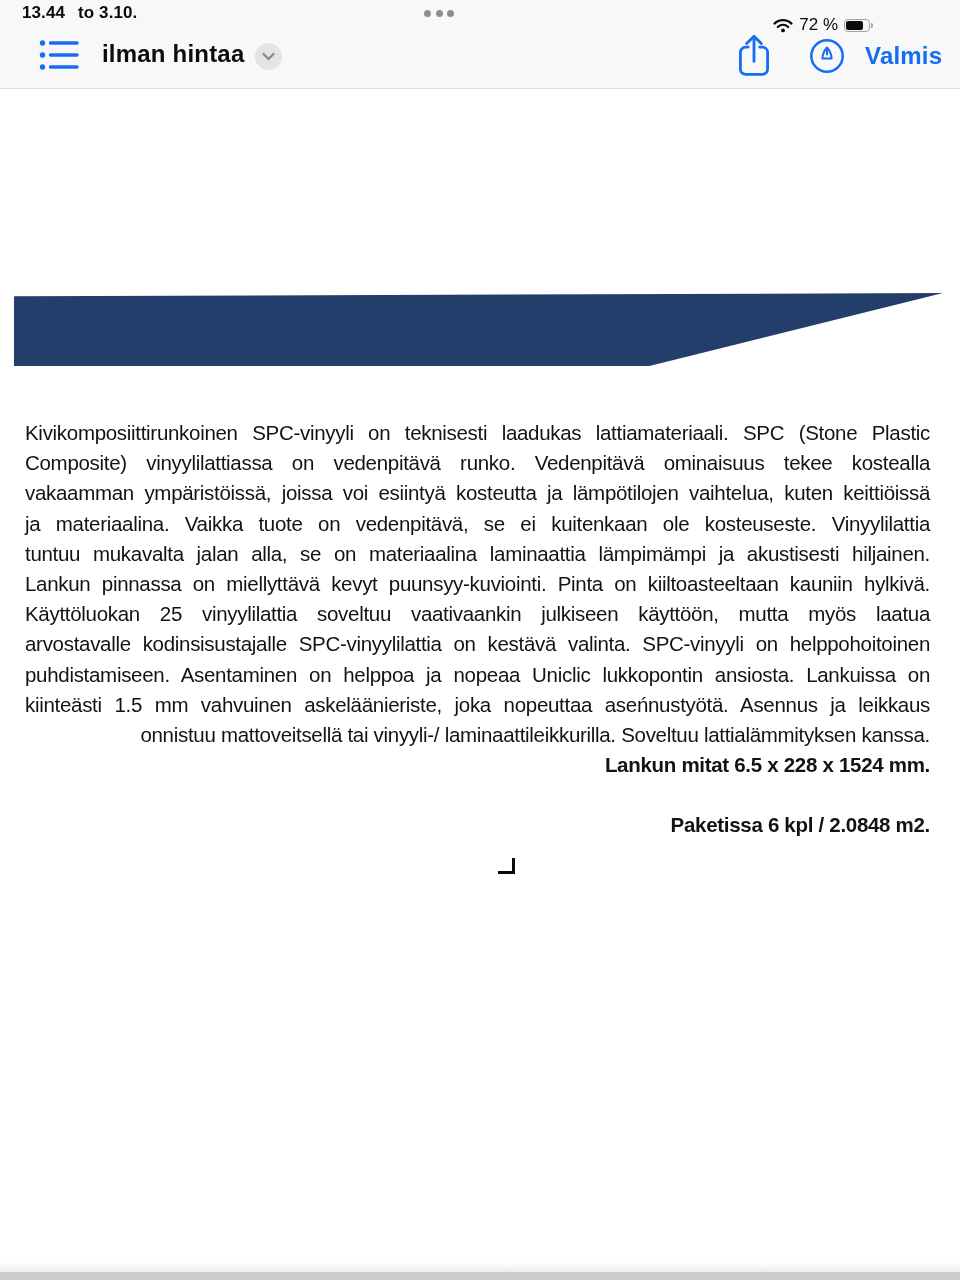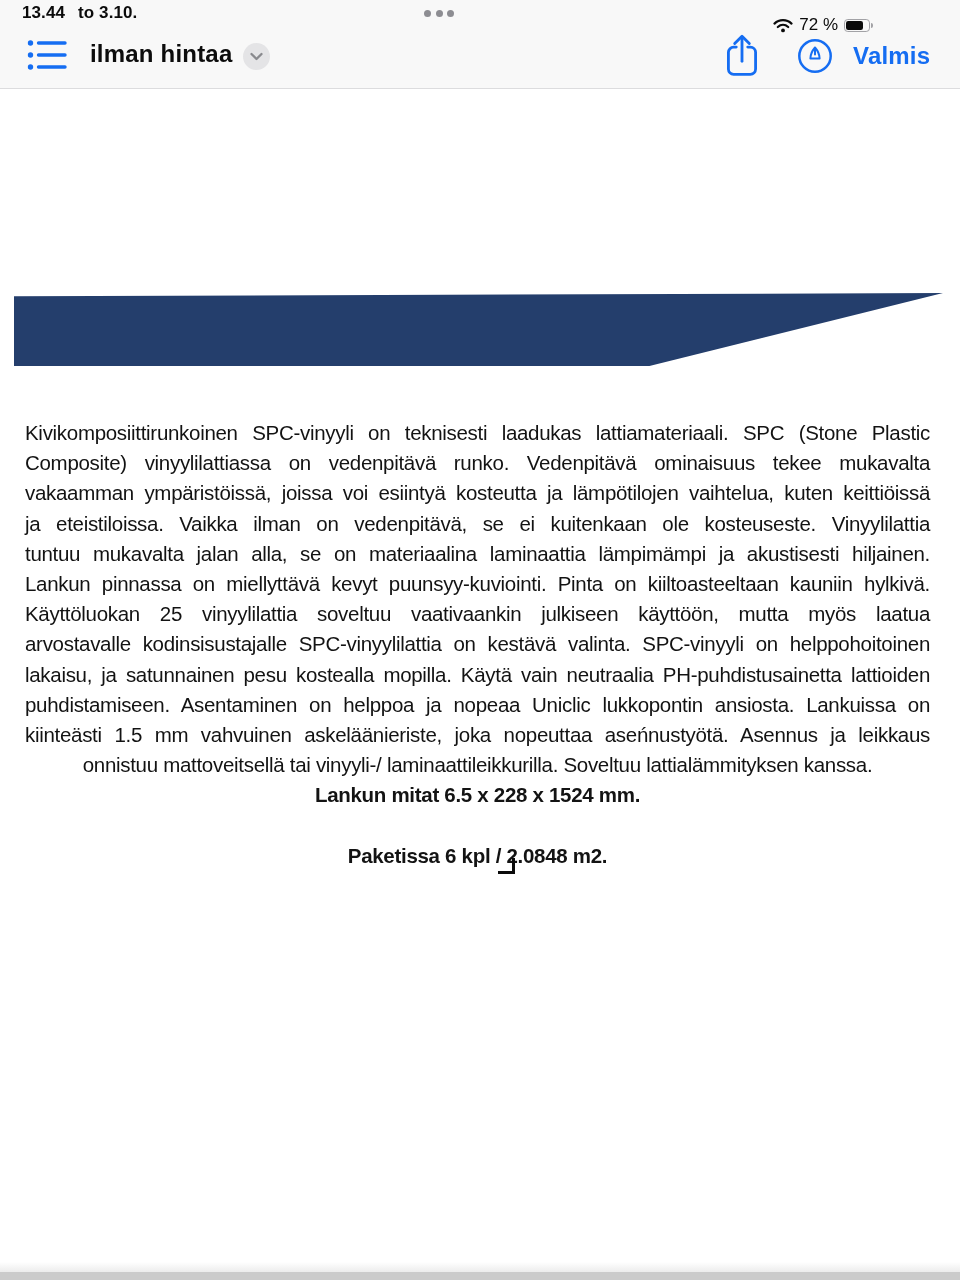--- a/index.html
+++ b/index.html
@@ -21,21 +21,21 @@
   .sb-right { position:absolute; right:8px; top:14px; height:22px;
               display:flex; align-items:center; gap:6px; }
   .sb-right .pct { font-size:17px; font-weight:500; color:#0b0b0b; }
   .battery { position:relative; width:26px; height:13px; border:1px solid #a2a2a6;
              border-radius:3.8px; }
   .battery .fill { position:absolute; left:1px; top:1px; bottom:1px; border-radius:2.2px;
                    background:#0b0b0b; }
   .battery .nub { position:absolute; right:-4px; top:3.5px; width:2.5px; height:5px;
                   background:#a2a2a6; border-radius:0 2px 2px 0; }
 
-  .toolbar { position:absolute; top:26px; left:0; width:936px; height:62px; }
+  .toolbar { position:absolute; top:26px; left:12px; width:936px; height:62px; }
   .tb-btn { background:none; border:none; cursor:pointer; padding:0;
             display:flex; align-items:center; justify-content:center; color:var(--accent,#156df2); }
   .btn-list { position:absolute; left:26px; top:9px; width:42px; height:40px; }
   .doc-title { position:absolute; left:90px; top:14px; font-size:24px; font-weight:700;
                color:#0c0c0c; letter-spacing:0.2px; }
   .btn-chevron { position:absolute; left:243px; top:17px; width:27px; height:27px;
                  border-radius:50%; background:#e4e4e6; }
   .btn-share  { position:absolute; left:722px; top:6px; width:40px; height:48px; }
   .btn-markup { position:absolute; left:796px; top:11px; width:38px; height:38px; }
   .btn-done { position:absolute; left:853px; top:12px; height:36px; font-size:24px;
@@ -45,21 +45,21 @@
   .doc { position:absolute; top:90px; left:0; width:960px; height:1182px; background:#fff; }
 
   .banner { position:absolute; left:14px; top:203px; width:929px; height:73px;
             background:var(--banner,#243e6c);
             clip-path:polygon(0 4.5%, 100% 0, 68.4% 100%, 0 100%); }
 
   .textblock { position:absolute; left:25px; top:328px; width:905px; color:#131313;
                font-size:20.5px; letter-spacing:-0.3px; }
   .textblock > div { line-height:30.2px; white-space:nowrap; }
   .jline { white-space:normal !important; text-align:justify; text-align-last:justify; }
-  .pline { text-align:center; }
+  .pline { text-align:right; }
   .bline { font-weight:700; }
   .gapline { height:30px; }
   .corner-mark { position:absolute; left:473px; top:440px; width:17px; height:16px;
                  border-right:3px solid #0b0b0b; border-bottom:3.2px solid #0b0b0b; }
 
   .bottom-strip { position:absolute; left:0; bottom:0; width:960px; height:8px;
                   background:#cbcbcb; }
   .bottom-fade { position:absolute; left:0; bottom:8px; width:960px; height:10px;
                  background:linear-gradient(#ffffff,#ececec); }
 
@@ -144,28 +144,27 @@
       <button class="tb-btn btn-done">Valmis</button>
     </div>
   </div>
 
   <div class="doc">
 
     <div class="banner"></div>
 
     <div class="textblock">
       <div class="jline">Kivikomposiittirunkoinen SPC-vinyyli on teknisesti laadukas lattiamateriaali. SPC (Stone Plastic</div>
-      <div class="jline">Composite) vinyylilattiassa on vedenpitävä runko. Vedenpitävä ominaisuus tekee mukavalta</div>
+      <div class="jline">Composite) vinyylilattiassa on vedenpitävä runko. Vedenpitävä ominaisuus tekee kostealla</div>
       <div class="jline">vakaamman ympäristöissä, joissa voi esiintyä kosteutta ja lämpötilojen vaihtelua, kuten keittiöissä</div>
-      <div class="jline">ja eteistiloissa. Vaikka ilman on vedenpitävä, se ei kuitenkaan ole kosteuseste. Vinyylilattia</div>
+      <div class="jline">ja materiaalina. Vaikka tuote on vedenpitävä, se ei kuitenkaan ole kosteuseste. Vinyylilattia</div>
       <div class="jline">tuntuu mukavalta jalan alla, se on materiaalina laminaattia lämpimämpi ja akustisesti hiljainen.</div>
       <div class="jline">Lankun pinnassa on miellyttävä kevyt puunsyy-kuviointi. Pinta on kiiltoasteeltaan kauniin hylkivä.</div>
       <div class="jline">Käyttöluokan 25 vinyylilattia soveltuu vaativaankin julkiseen käyttöön, mutta myös laatua</div>
       <div class="jline">arvostavalle kodinsisustajalle SPC-vinyylilattia on kestävä valinta. SPC-vinyyli on helppohoitoinen</div>
-      <div class="jline">lakaisu, ja satunnainen pesu kostealla mopilla. Käytä vain neutraalia PH-puhdistusainetta lattioiden</div>
       <div class="jline">puhdistamiseen. Asentaminen on helppoa ja nopeaa Uniclic lukkopontin ansiosta. Lankuissa on</div>
       <div class="jline">kiinteästi 1.5 mm vahvuinen askeläänieriste, joka nopeuttaa aseńnustyötä.  Asennus ja leikkaus</div>
       <div class="pline">onnistuu mattoveitsellä tai vinyyli-/ laminaattileikkurilla. Soveltuu lattialämmityksen kanssa.</div>
       <div class="pline bline">Lankun mitat 6.5 x 228 x 1524 mm.</div>
       <div class="gapline"></div>
       <div class="pline bline">Paketissa 6 kpl / 2.0848 m2.</div>
       <div class="corner-mark"></div>
     </div>
 
   </div>

